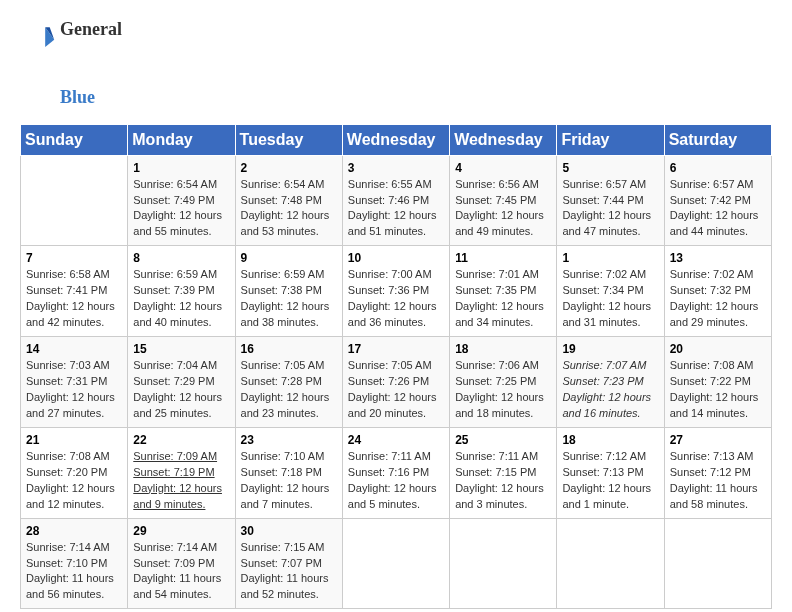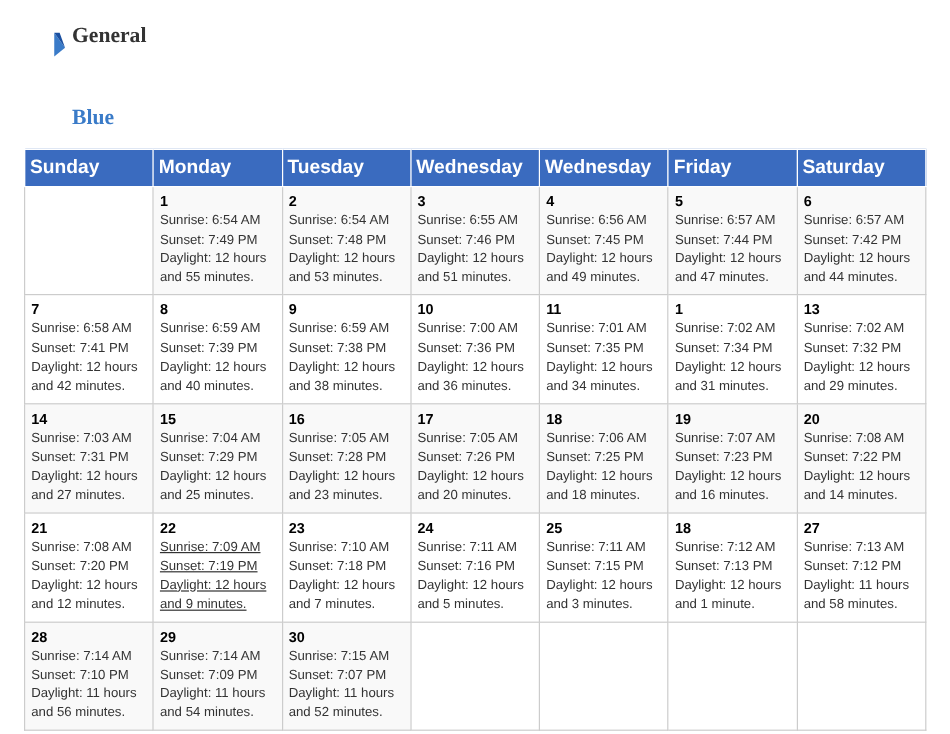--- a/index.html
+++ b/index.html
@@ -243,21 +243,21 @@
         </td>
         <td>
           <div class="day-num">18</div>
           <div class="day-info" style="white-space: pre-line;">Sunrise: 7:06 AM
 Sunset: 7:25 PM
 Daylight: 12 hours
 and 18 minutes.</div>
         </td>
         <td>
           <div class="day-num">19</div>
-          <div class="day-info" style="white-space: pre-line;">Sunrise: 7:07 AM
+          <div class="day-info" style="white-space: pre-line; font-style: italic;">Sunrise: 7:07 AM
 Sunset: 7:23 PM
 Daylight: 12 hours
 and 16 minutes.</div>
         </td>
         <td>
           <div class="day-num">20</div>
           <div class="day-info" style="white-space: pre-line;">Sunrise: 7:08 AM
 Sunset: 7:22 PM
 Daylight: 12 hours
 and 14 minutes.</div>

